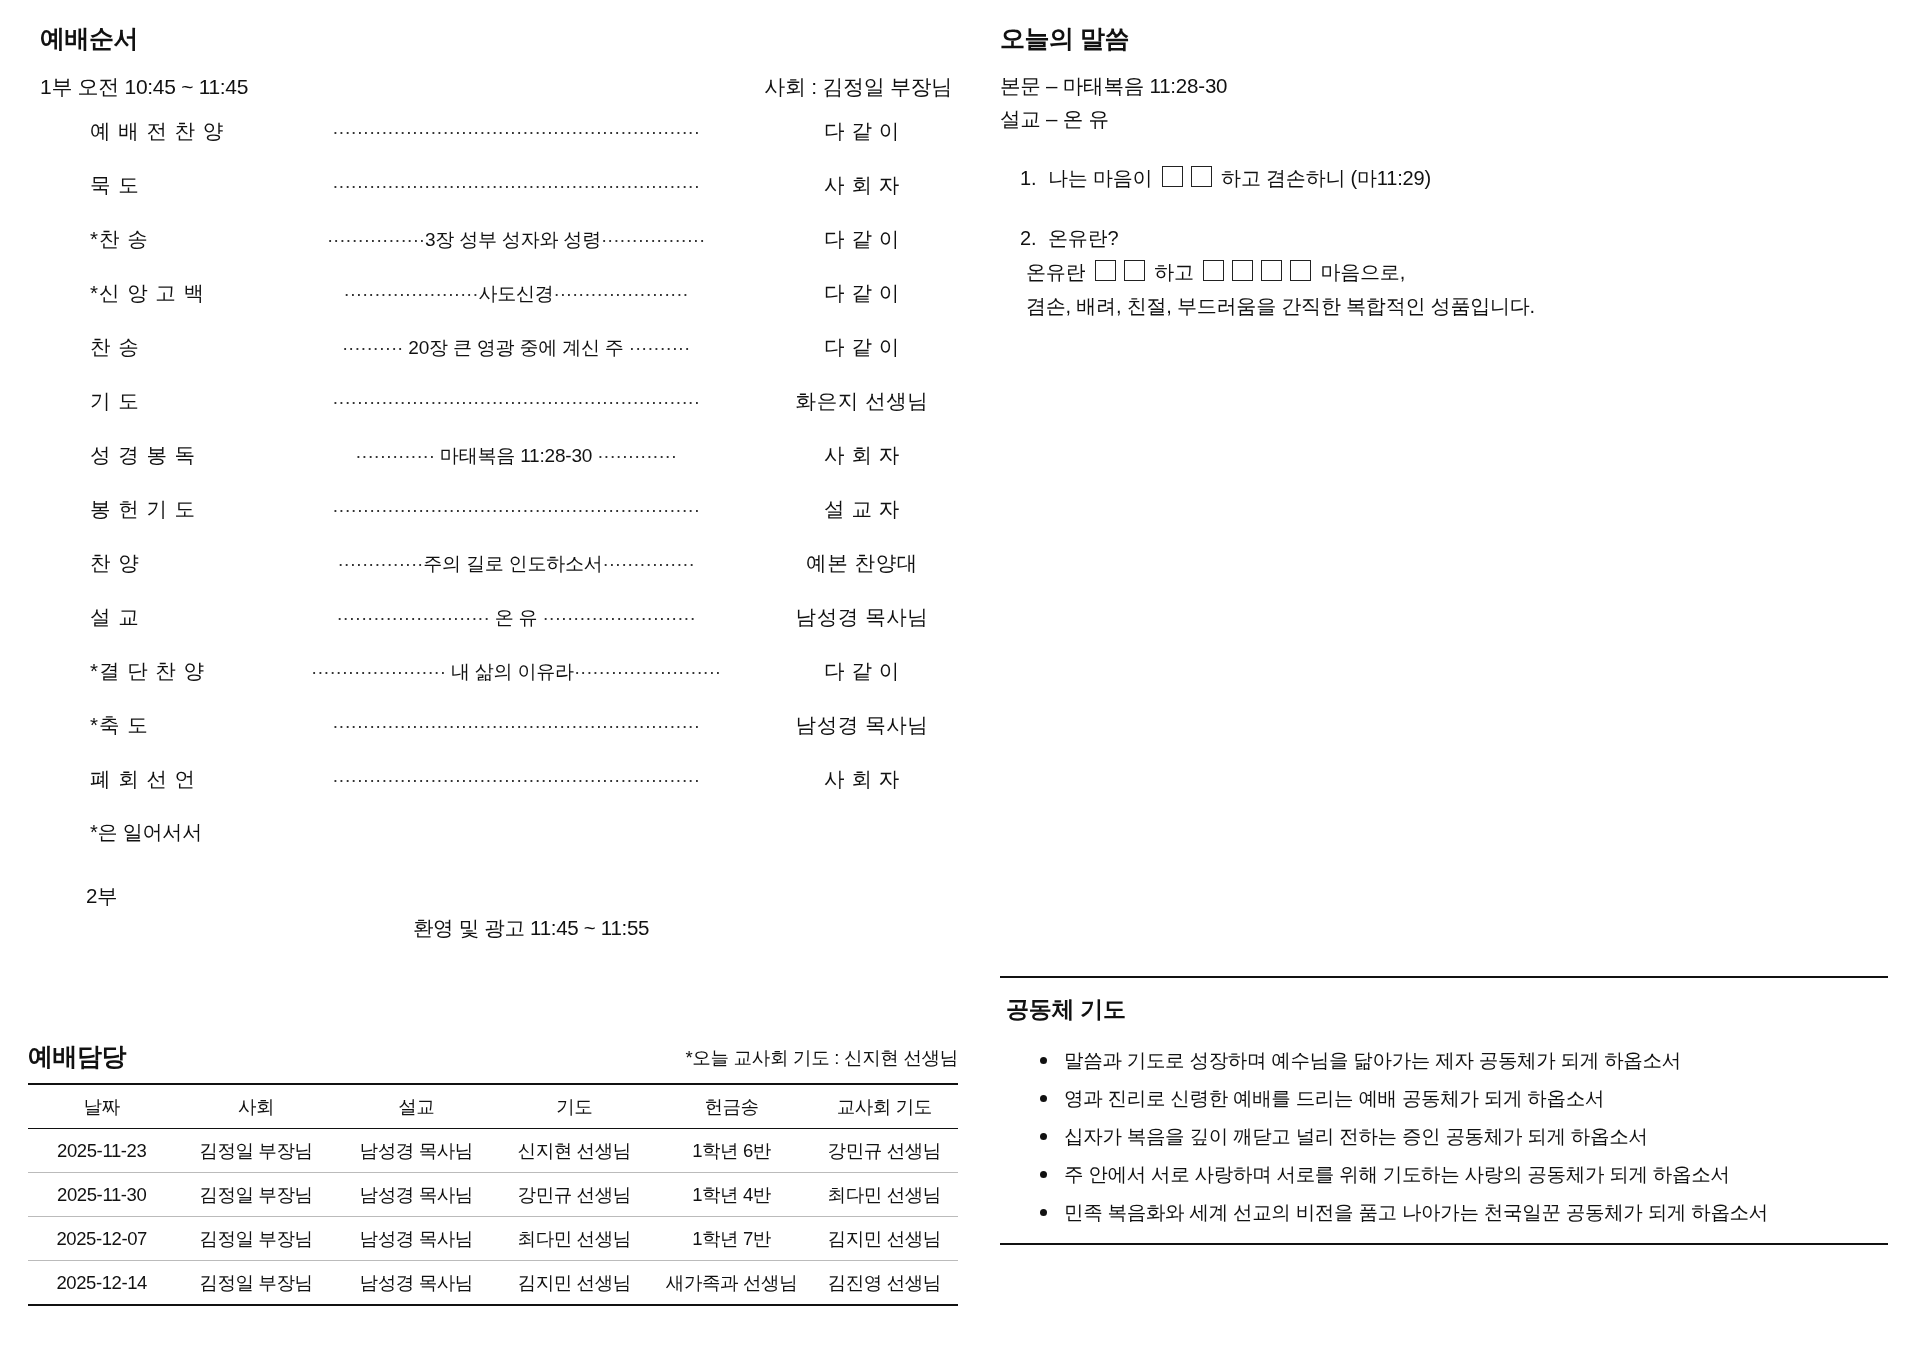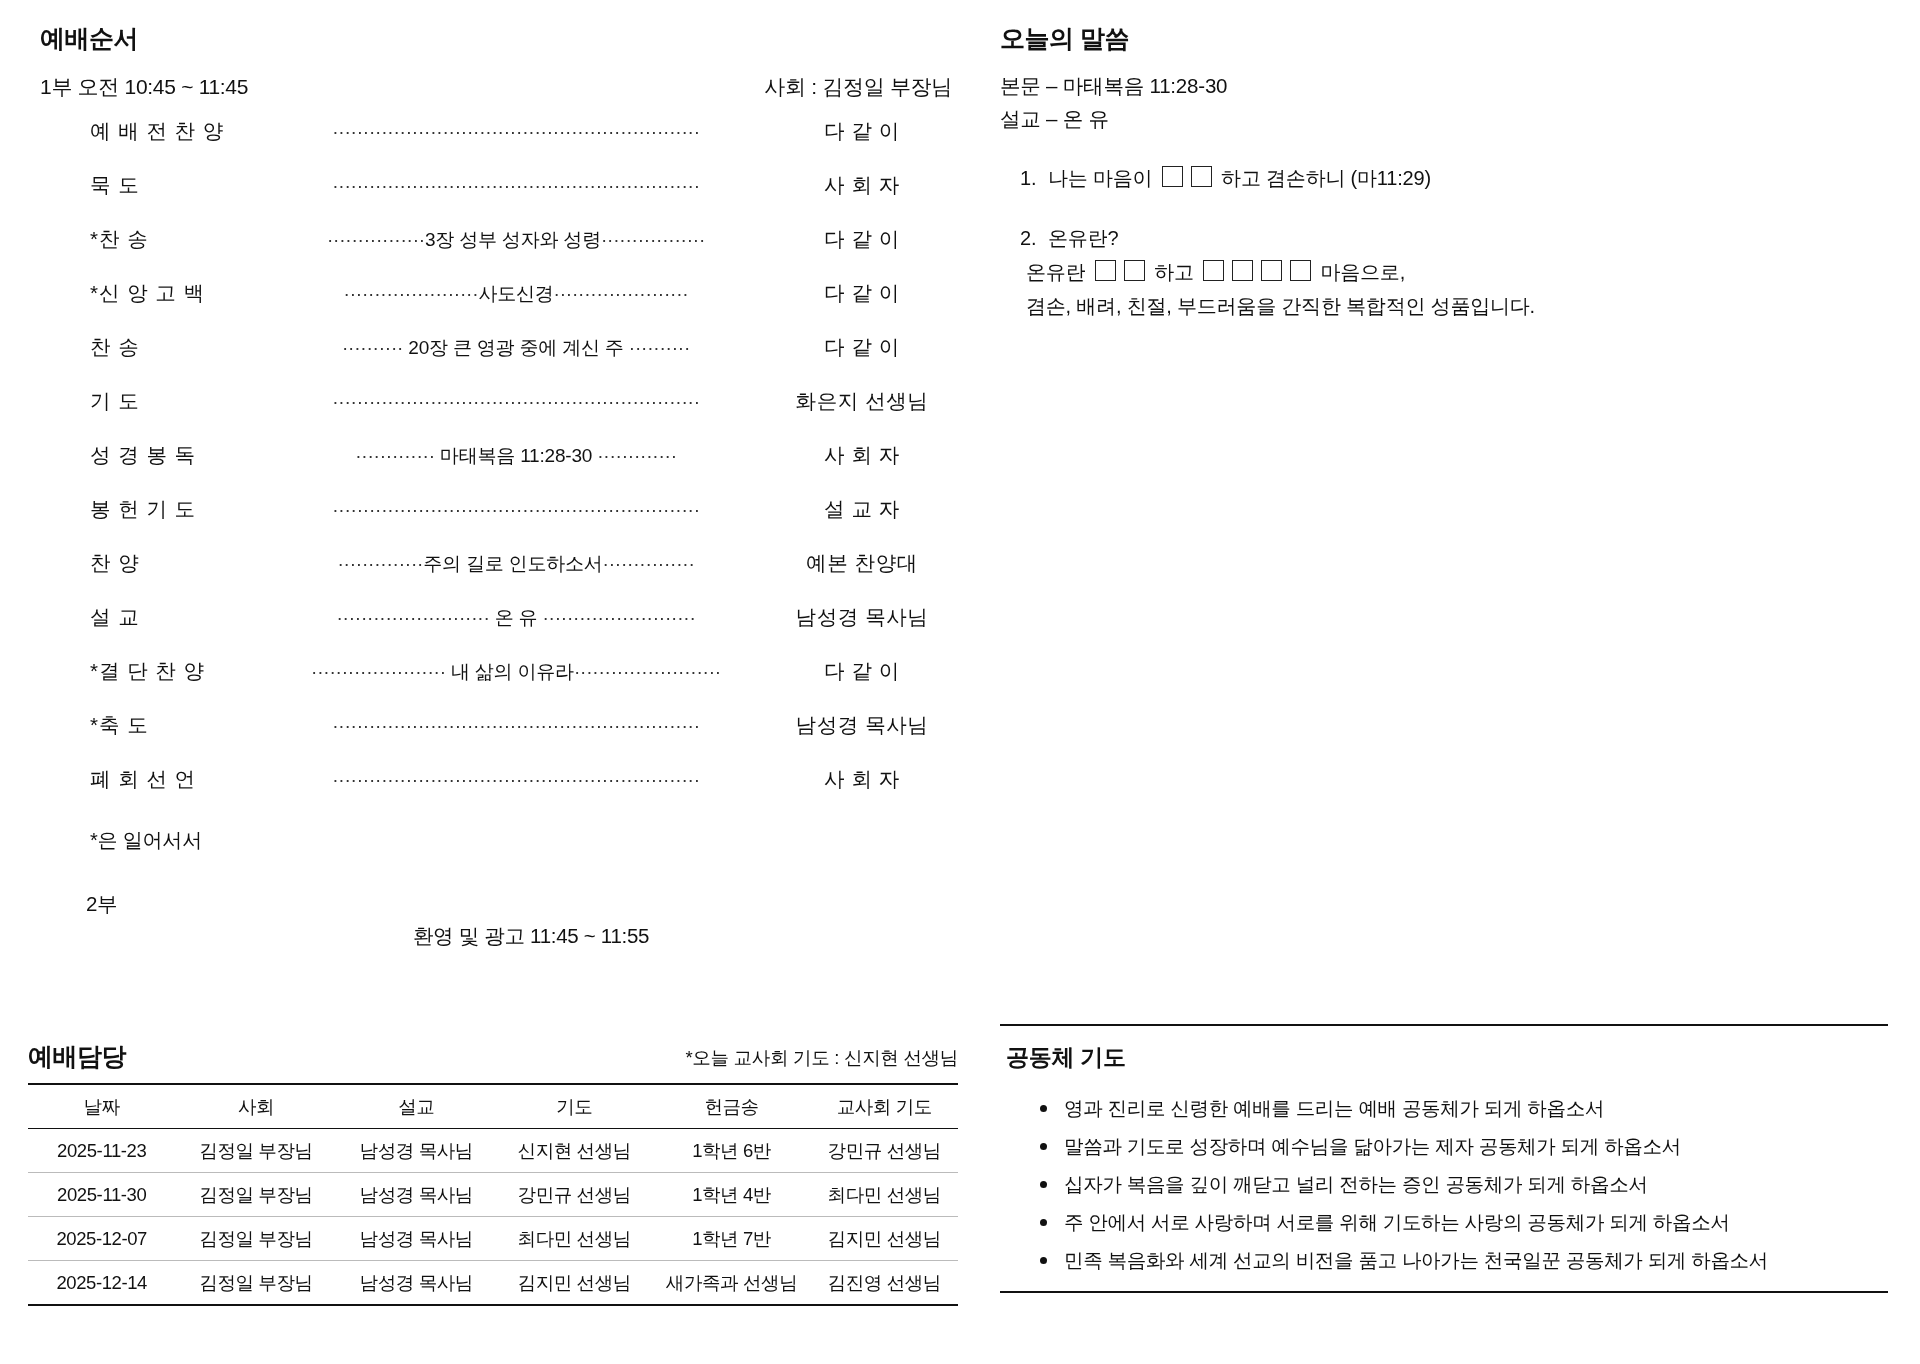--- a/index.html
+++ b/index.html
@@ -91,21 +91,21 @@
     width: 180px;
     flex: 0 0 180px;
     text-align: center;
     letter-spacing: 0.6px;
     white-space: nowrap;
   }
 
   .note-star {
     padding-left: 50px;
     font-size: 20px;
-    margin-top: 8px;
+    margin-top: 0;
     letter-spacing: -0.2px;
   }
 
   .part2 {
     margin-top: 34px;
     padding-left: 46px;
     font-size: 20.5px;
     line-height: 1.55;
   }
   .part2 .p2-title { letter-spacing: -0.3px; }
@@ -182,21 +182,21 @@
     margin: 0 4px;
     vertical-align: -2px;
   }
   .word-item .sub { padding-left: 6px; }
   .word-item .sub-ind { padding-left: 6px; }
 
   
   .prayer-wrap {
     position: absolute;
     left: 1000px;
-    top: 1024px;
+    top: 976px;
     width: 888px;
   }
   .prayer-rule-top {
     border-top: 2px solid #111;
     margin-bottom: 16px;
   }
   .prayer-rule-bottom {
     border-top: 2px solid #111;
     margin-top: 12px;
   }
@@ -413,22 +413,22 @@
         </div>
         <div class="sub-ind">겸손, 배려, 친절, 부드러움을 간직한 복합적인 성품입니다.</div>
       </div>
     </div>
   </div>
 
   <div class="prayer-wrap">
     <div class="prayer-rule-top"></div>
     <div class="prayer-title">공동체 기도</div>
     <ul class="prayer-list">
+      <li>말씀과 기도로 성장하며 예수님을 닮아가는 제자 공동체가  되게 하옵소서</li>
       <li>영과 진리로 신령한 예배를 드리는 예배 공동체가  되게 하옵소서</li>
-      <li>말씀과 기도로 성장하며 예수님을 닮아가는 제자 공동체가  되게 하옵소서</li>
       <li>십자가 복음을 깊이 깨닫고 널리 전하는 증인 공동체가  되게 하옵소서</li>
       <li>주 안에서 서로 사랑하며 서로를 위해 기도하는 사랑의 공동체가  되게 하옵소서</li>
       <li>민족 복음화와 세계 선교의 비전을 품고 나아가는 천국일꾼 공동체가  되게 하옵소서</li>
     </ul>
     <div class="prayer-rule-bottom"></div>
   </div>
 
 </div>
 
 </body></html>

